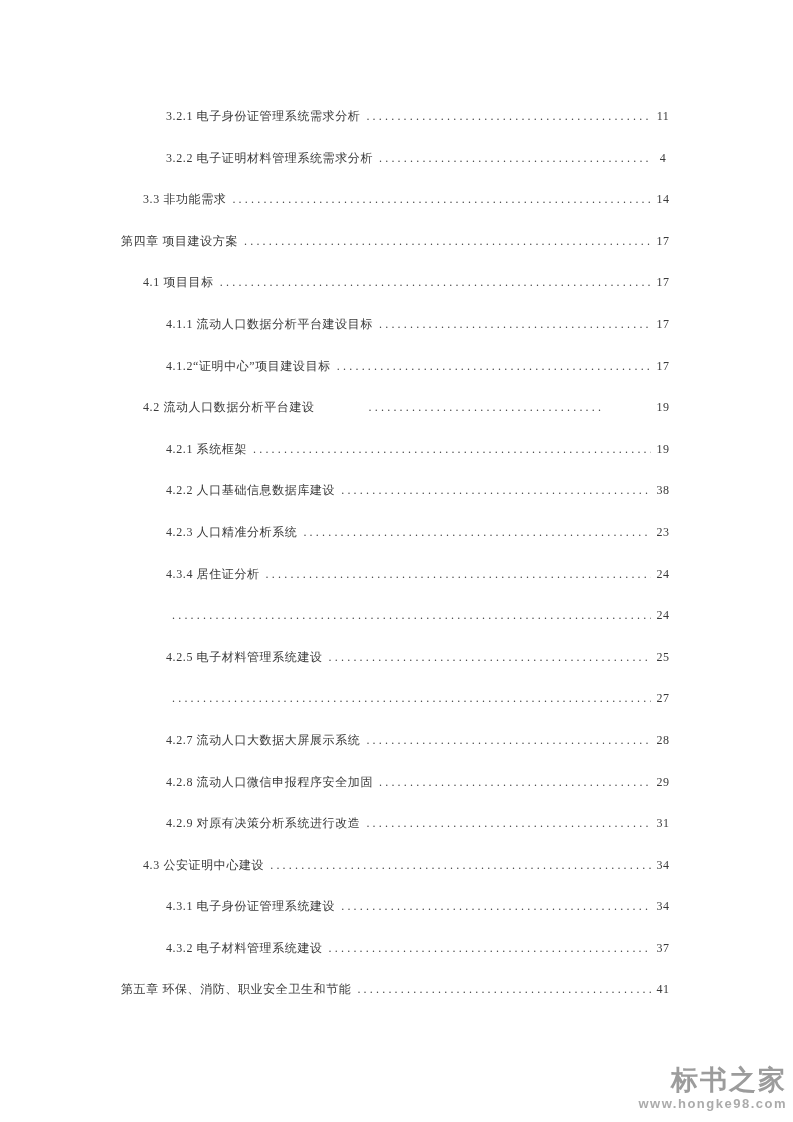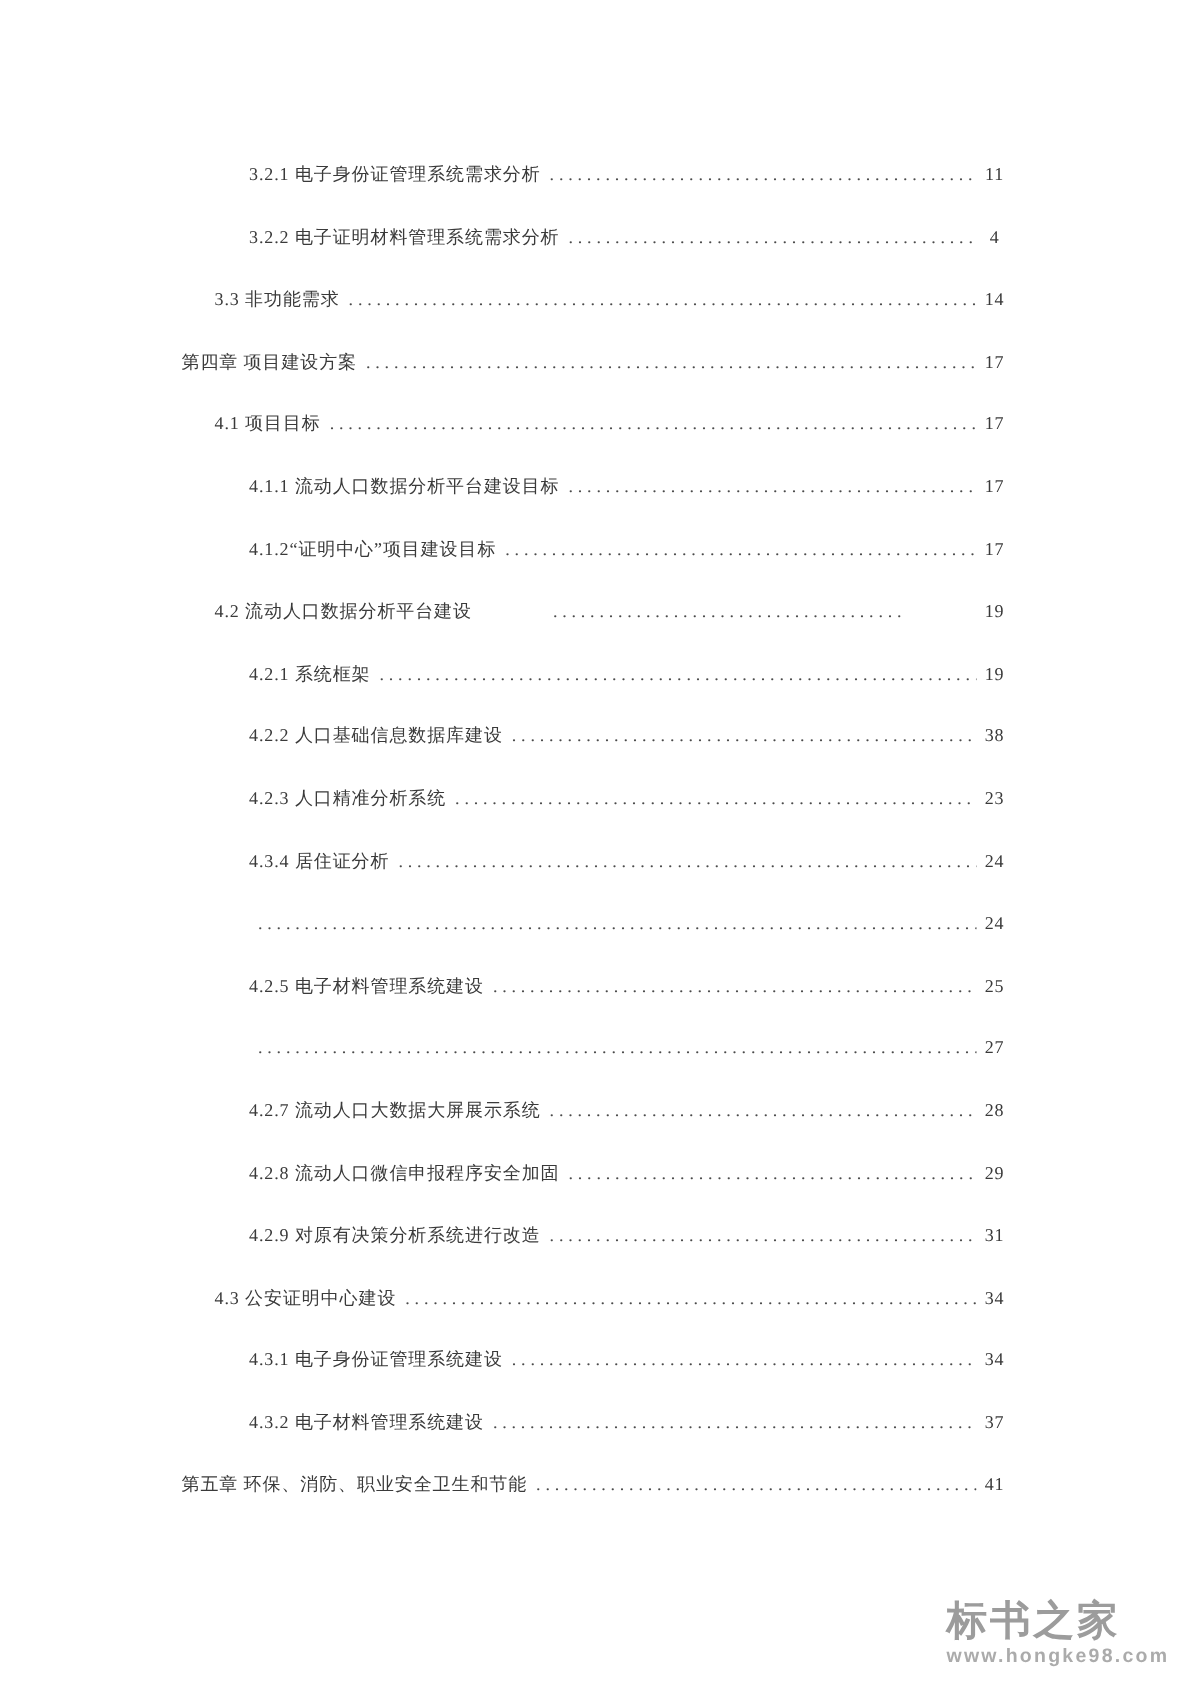--- a/index.html
+++ b/index.html
@@ -48,21 +48,21 @@
     flex: 0 0 auto;
     min-width: 18px;
     text-align: center;
     letter-spacing: 0.5px;
   }
   .watermark {
     position: absolute;
     left: 631px;
     bottom: 11px;
     width: 156px;
-    text-align: left;
+    text-align: right;
     font-family: "Liberation Sans", "DejaVu Sans", sans-serif;
     user-select: none;
   }
   .watermark-title {
     font-size: 27px;
     font-weight: 700;
     letter-spacing: 2px;
     line-height: 1.05;
     white-space: nowrap;
   }

